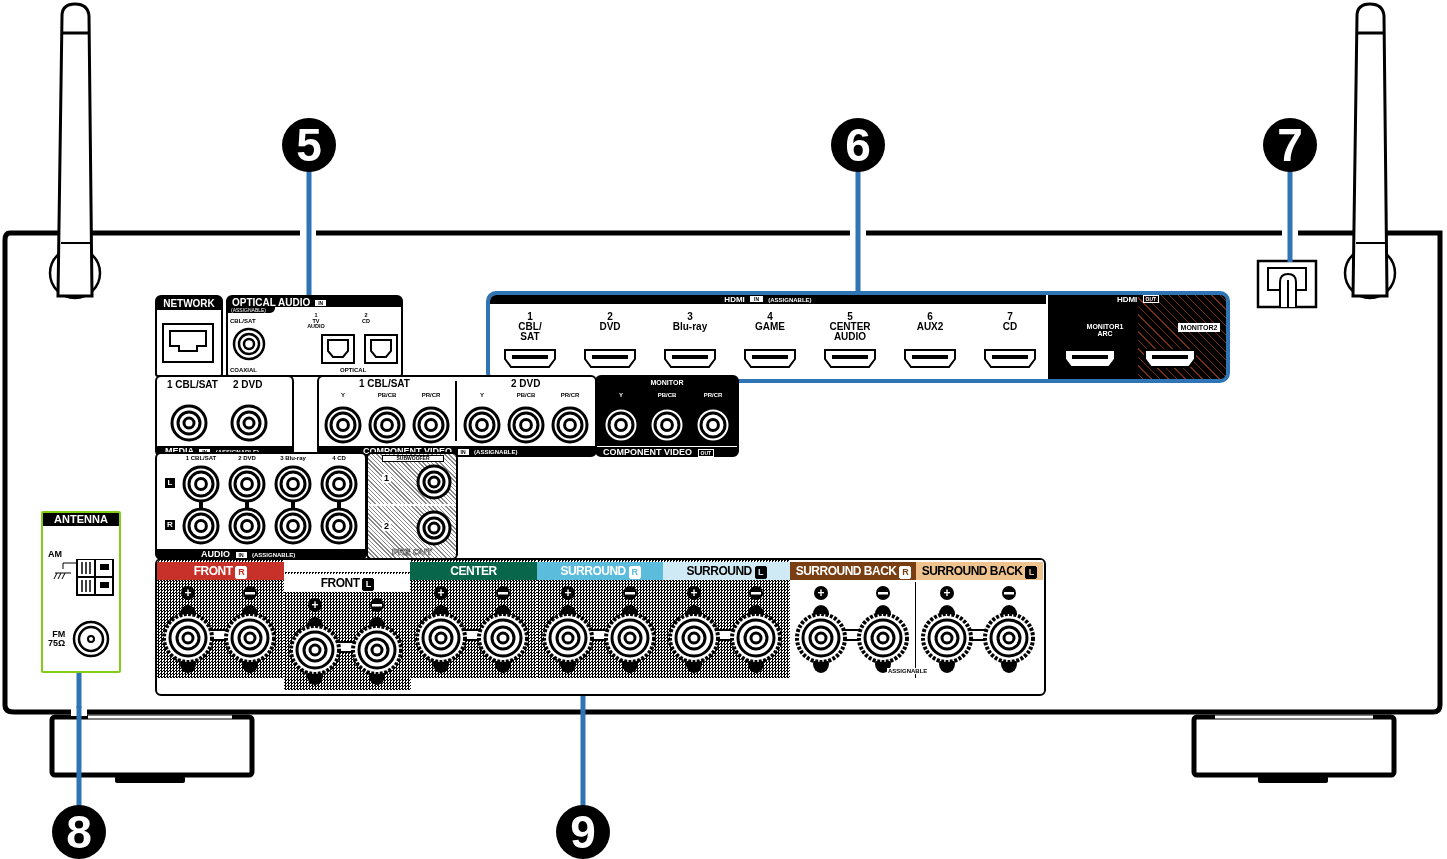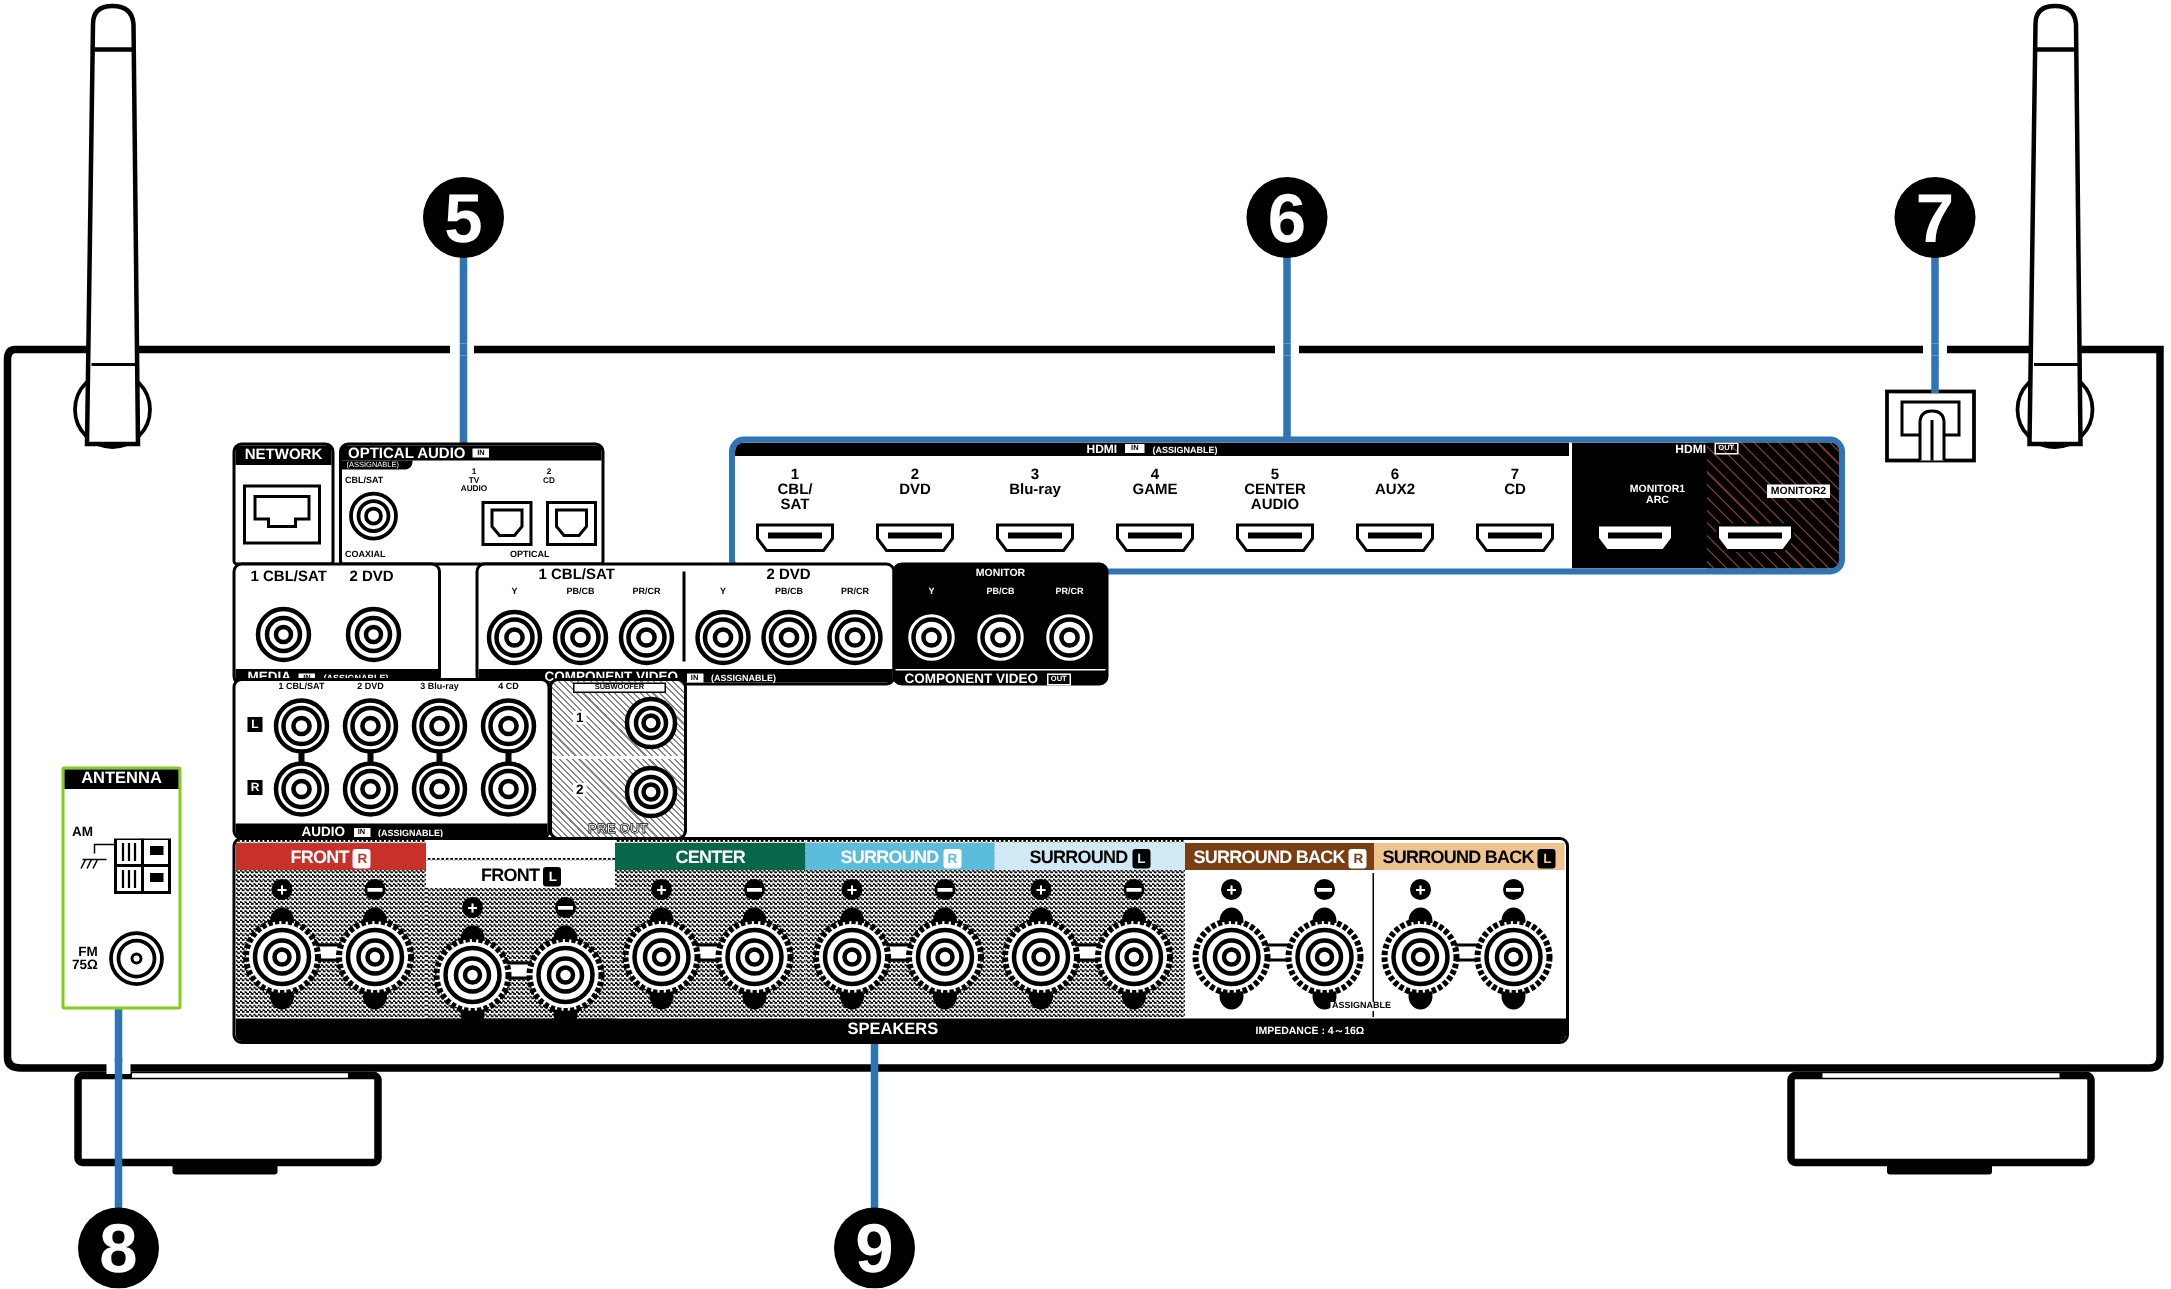--- a/index.html
+++ b/index.html
@@ -597,17 +597,13 @@
             <circle cx="93" cy="56" r="24" fill="#fff" stroke="#000" stroke-width="4" stroke-dasharray="3 1.5"></circle>
             <circle cx="93" cy="56" r="18" fill="#fff" stroke="#000" stroke-width="3"></circle>
             <circle cx="93" cy="56" r="11" fill="#fff" stroke="#000" stroke-width="3"></circle>
             <circle cx="93" cy="56" r="5" fill="#fff" stroke="#000" stroke-width="3"></circle>
           </g>
     </svg>
       </div>
     </div>
   <div class="abs" style="left:758px;top:22px;width:1px;height:96px;background:#000"></div>
   <div class="abs lbl" style="left:730px;top:108px;font-size:6px;background:#fff;padding:0 1px">ASSIGNABLE</div>
-  <div class="abs" style="left:0;bottom:0;width:887px;height:15px;background:#000">
-    <div class="abs" style="left:408px;top:1px;color:#fff;font-size:11px;font-weight:bold">SPEAKERS</div>
-    <div class="abs" style="left:680px;top:3px;color:#fff;font-size:7px;font-weight:bold">IMPEDANCE : 4～16Ω</div>
-  </div>
 </div>
 
 </body></html>

